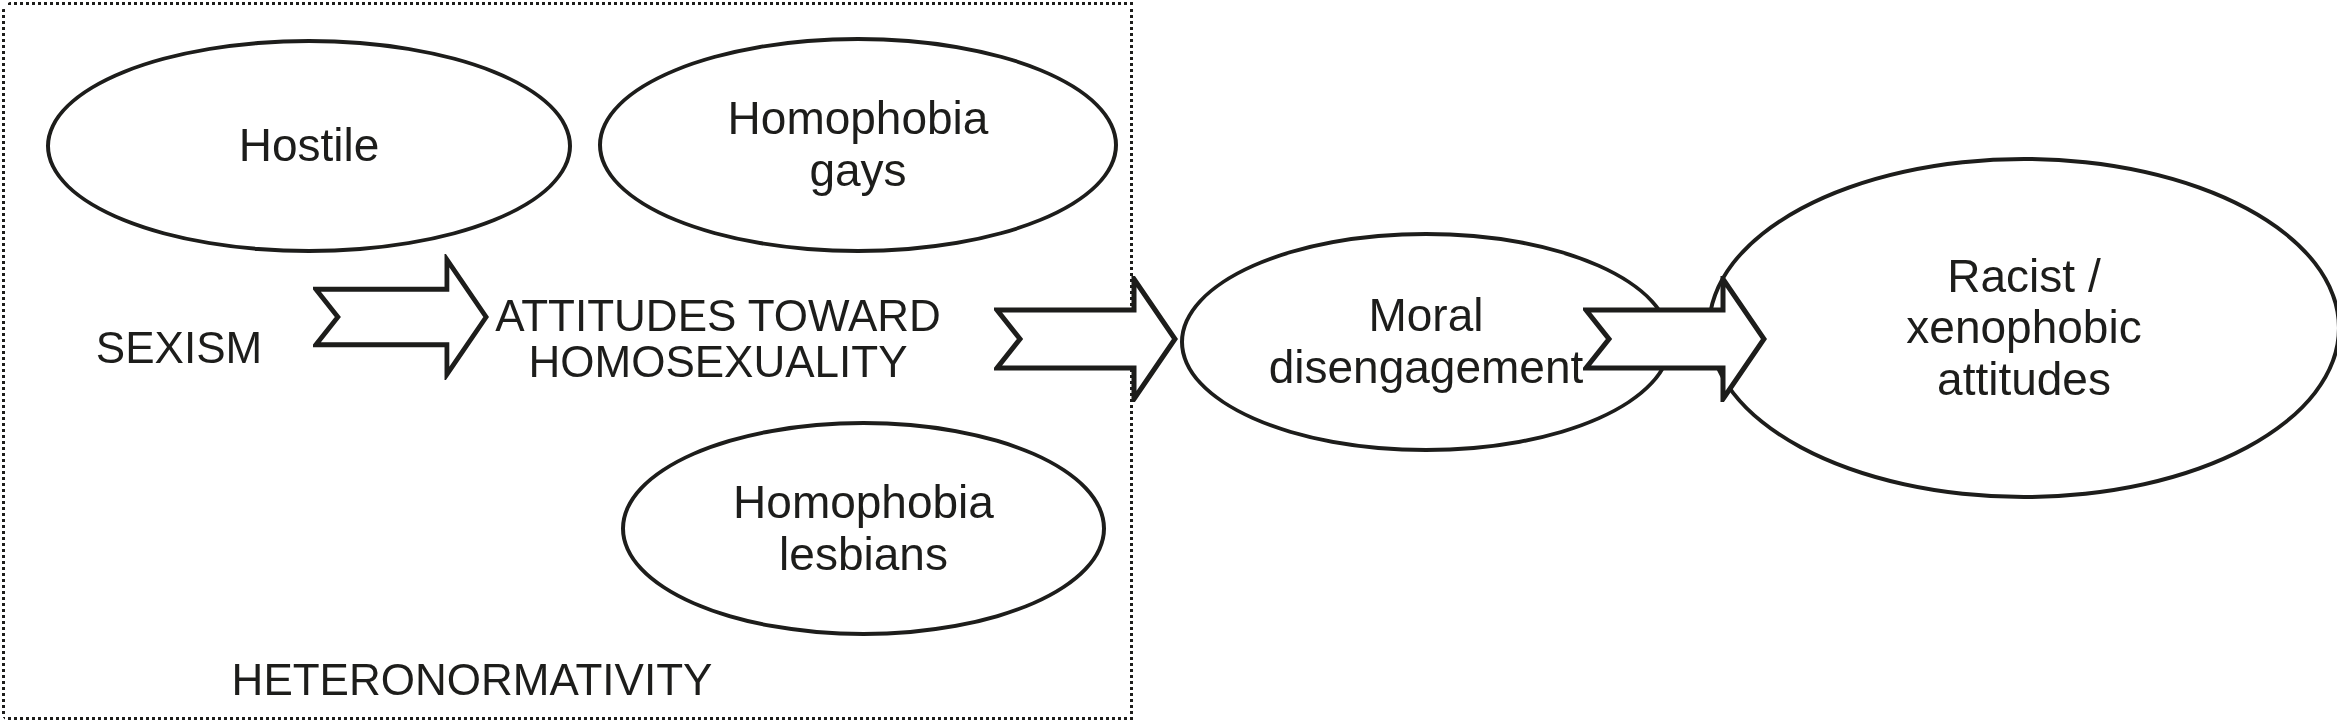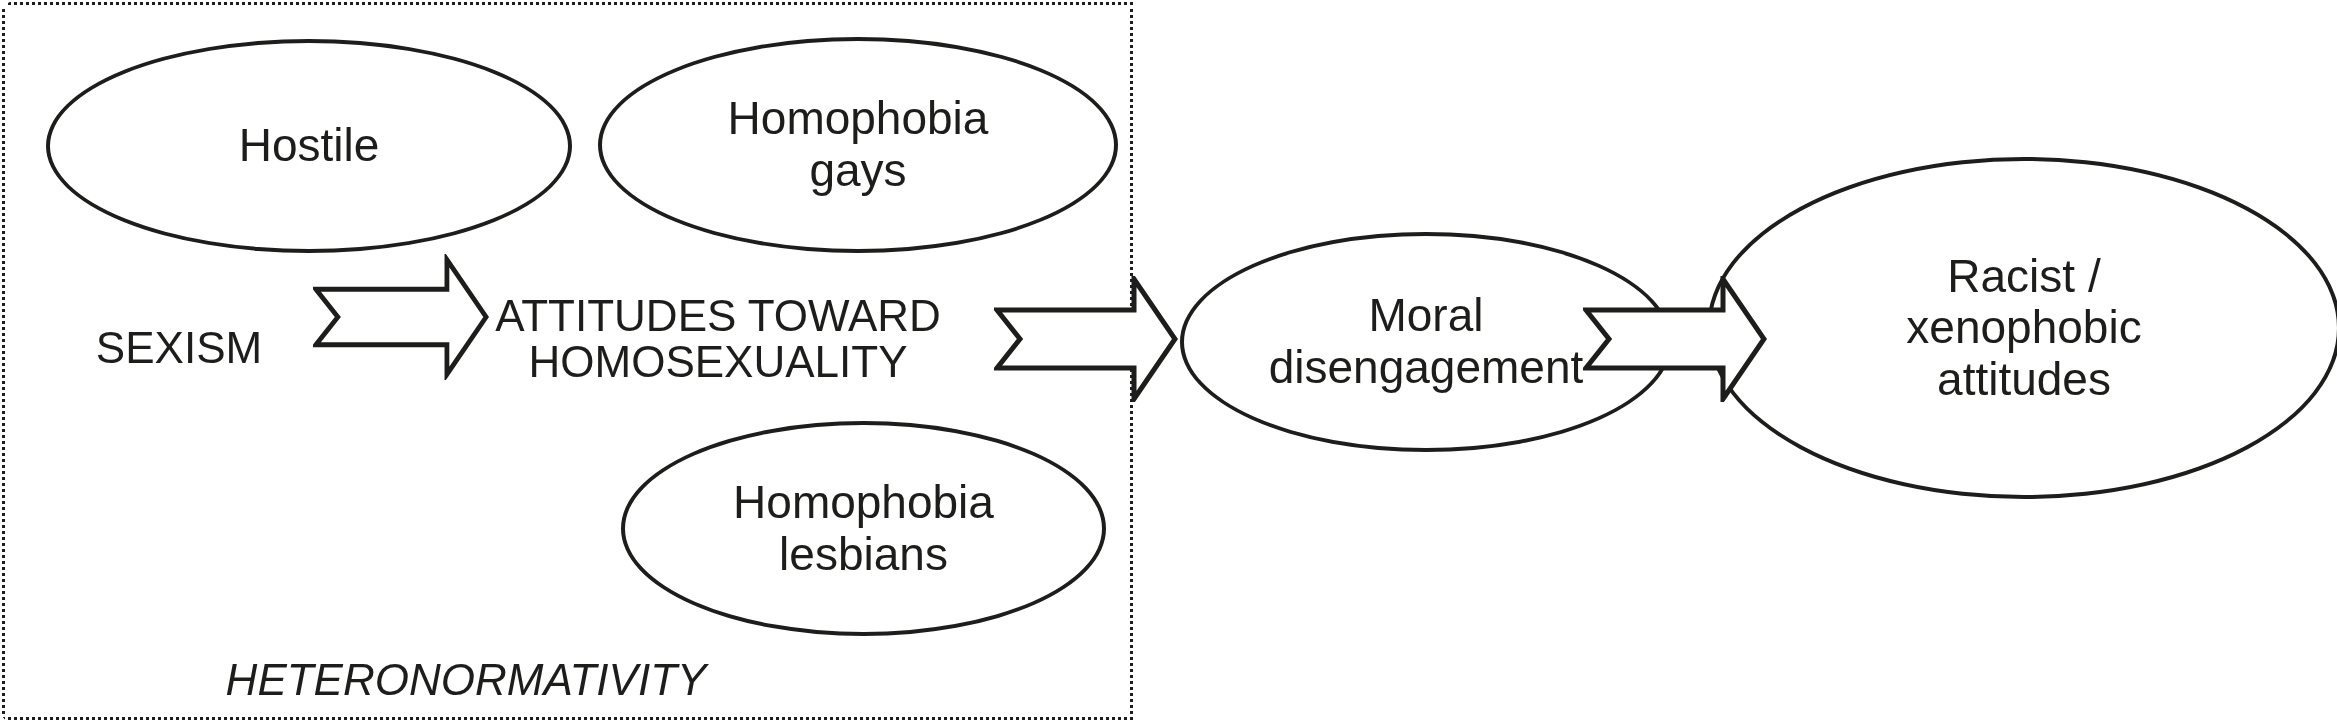--- a/index.html
+++ b/index.html
@@ -44,21 +44,21 @@
   .caps-label {
     position: absolute;
     font-size: 44px;
     line-height: 46px;
     text-align: center;
     white-space: pre-line;
     z-index: 4;
   }
   .caps-label.sexism    { left: 29px;  top: 305px; width: 300px; margin-top: 20px; }
   .caps-label.attitudes { left: 468px; top: 293px; width: 500px; }
-  .caps-label.heteron   { left: 216px; top: 657px; width: 500px; font-style: italic; }
+  .caps-label.heteron   { left: 222px; top: 657px; width: 500px; }
   .flow-arrow {
     position: absolute;
     z-index: 3;
   }
   .flow-arrow.a1 { left: 313px;  top: 254px; }
   .flow-arrow.a2 { left: 994px;  top: 276px; }
   .flow-arrow.a3 { left: 1583px; top: 276px; }
   .flow-arrow svg { display: block; }
 </style>
 </head>

